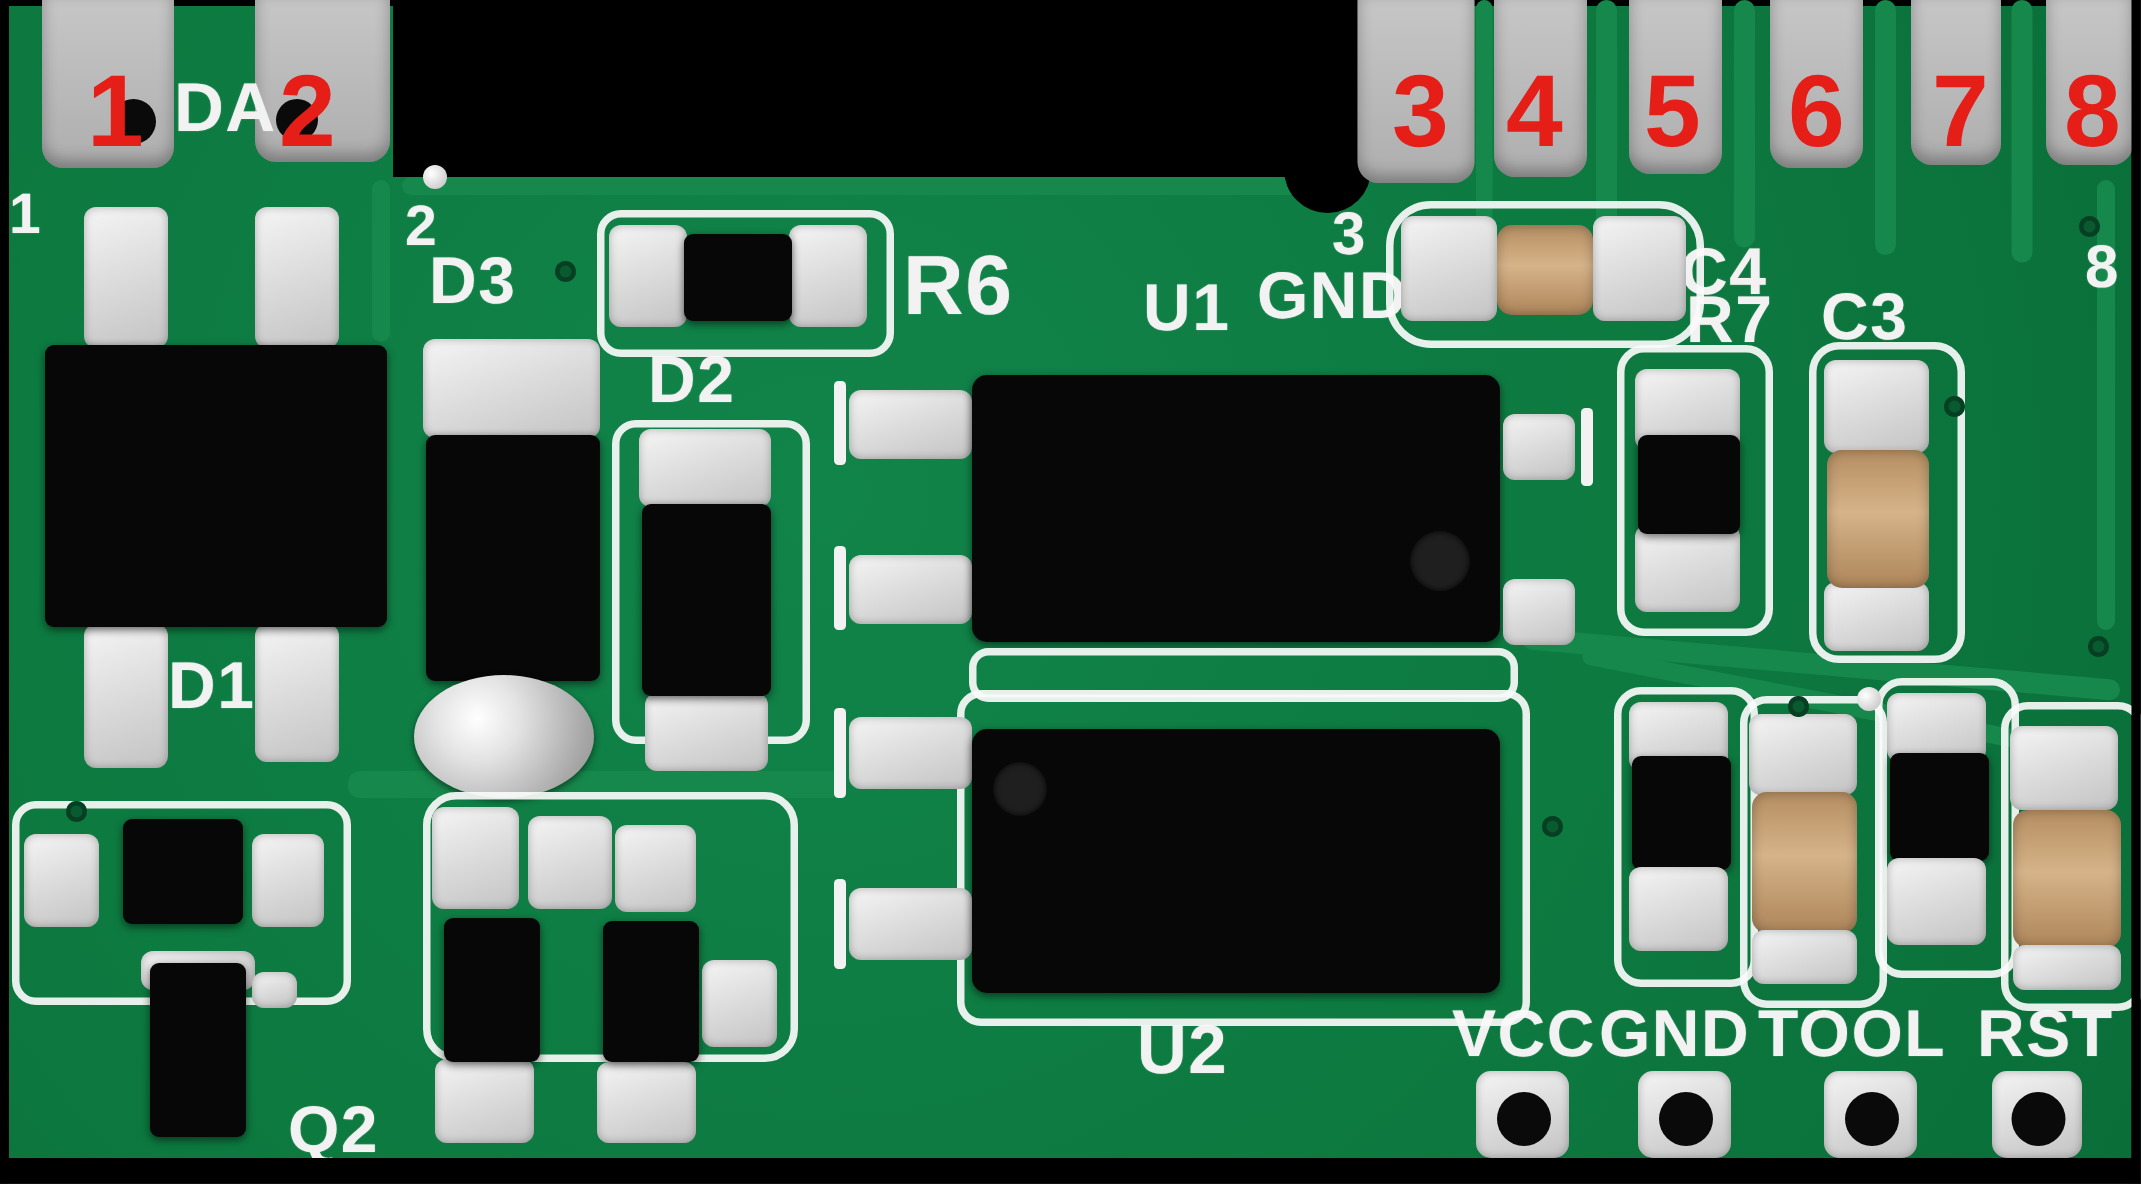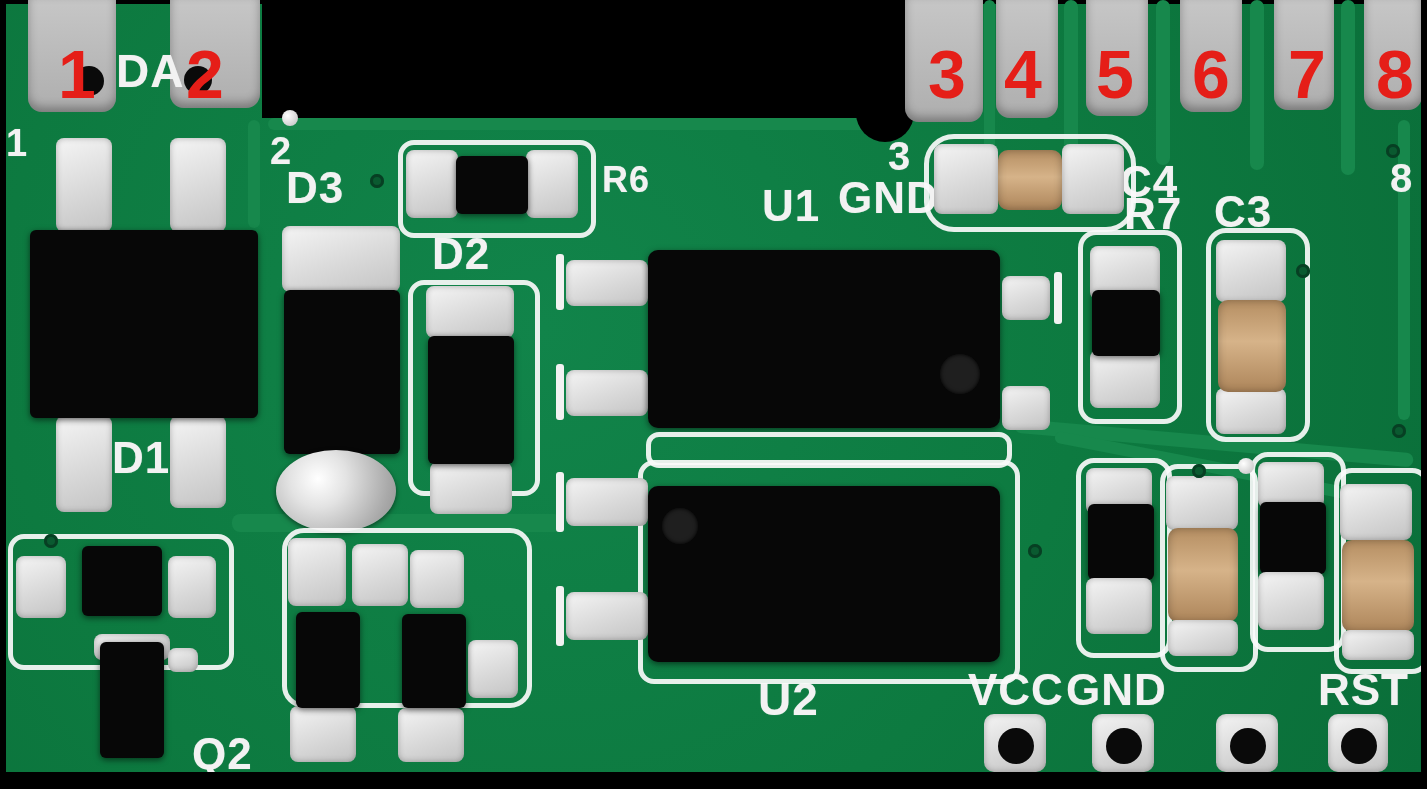--- a/index.html
+++ b/index.html
@@ -73,32 +73,33 @@
   <span class="red-num" style="left:1192px;top:40px;">6</span>
   <span class="red-num" style="left:1288px;top:40px;">7</span>
   <span class="red-num" style="left:1376px;top:40px;">8</span>
 
   <span class="silk" style="left:116px;top:48px;font-size:46px;">DA</span>
   <span class="silk" style="left:6px;top:124px;font-size:38px;">1</span>
   <span class="silk" style="left:270px;top:132px;font-size:38px;">2</span>
   <span class="silk" style="left:888px;top:136px;font-size:40px;">3</span>
   <span class="silk" style="left:1390px;top:158px;font-size:40px;">8</span>
   <span class="silk" style="left:286px;top:166px;font-size:44px;">D3</span>
-  <span class="silk" style="left:602px;top:162px;font-size:36px;">R6</span>
+  <span class="silk" style="left:602px;top:162px;font-size:56px;">R6</span>
   <span class="silk" style="left:432px;top:232px;font-size:44px;">D2</span>
   <span class="silk" style="left:762px;top:184px;font-size:44px;">U1</span>
   <span class="silk" style="left:838px;top:176px;font-size:44px;">GND</span>
   <span class="silk" style="left:1120px;top:160px;font-size:44px;">C4</span>
   <span class="silk" style="left:1124px;top:192px;font-size:44px;">R7</span>
   <span class="silk" style="left:1214px;top:190px;font-size:44px;">C3</span>
   <span class="silk" style="left:112px;top:436px;font-size:44px;">D1</span>
   <span class="silk" style="left:758px;top:676px;font-size:46px;">U2</span>
   <span class="silk" style="left:192px;top:732px;font-size:44px;">Q2</span>
   <span class="silk" style="left:968px;top:668px;font-size:44px;">VCC</span>
   <span class="silk" style="left:1066px;top:668px;font-size:44px;">GND</span>
+  <span class="silk" style="left:1172px;top:668px;font-size:44px;">TOOL</span>
   <span class="silk" style="left:1318px;top:668px;font-size:44px;">RST</span>
 
   <div class="pad" style="left:56px;top:138px;width:56px;height:94px;"></div>
   <div class="pad" style="left:170px;top:138px;width:56px;height:94px;"></div>
   <div class="pad" style="left:56px;top:416px;width:56px;height:96px;"></div>
   <div class="pad" style="left:170px;top:416px;width:56px;height:92px;"></div>
   <div class="body" style="left:30px;top:230px;width:228px;height:188px;"></div>
 
   <div class="outline" style="left:8px;top:534px;width:216px;height:126px;"></div>
   <div class="via" style="left:44px;top:534px;"></div>

